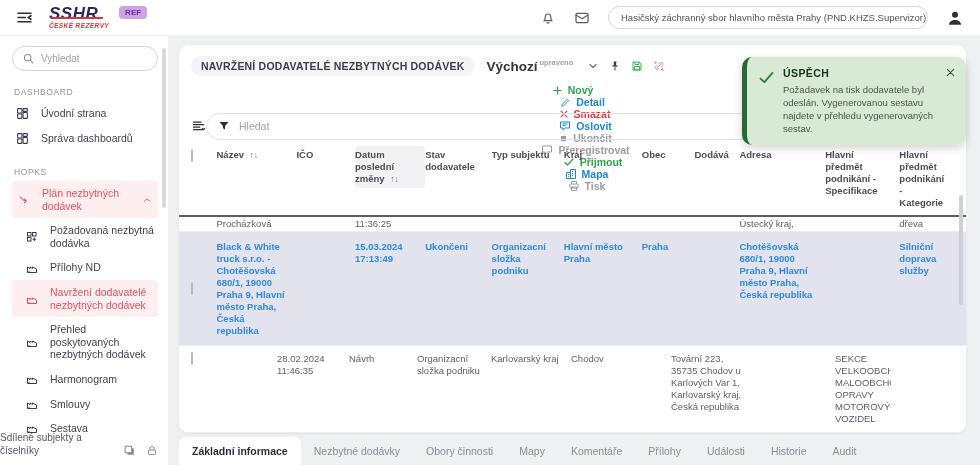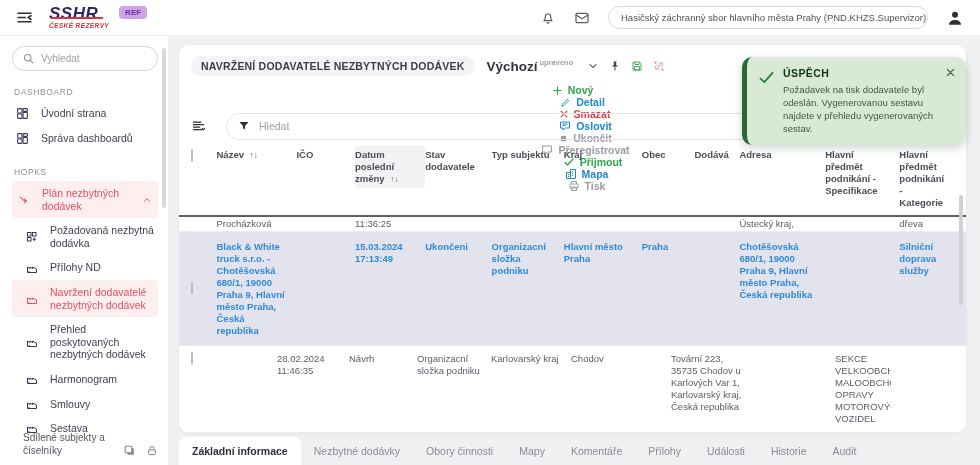--- a/index.html
+++ b/index.html
@@ -63,21 +63,21 @@
   .sb-item .sb-ic { flex:0 0 auto; color:#3a3852; }
   .sb-parent-active {
     background:#fdeef0; color:#e2505f; padding:6px 6px;
   }
   .sb-parent-active .sb-ic { color:#e2505f; }
   .sb-parent-active .chev { margin-left:auto; color:#e2505f; }
   .sb-children { margin-left:10px; }
   .sb-child-active { background:#fdeef0; color:#e2505f; margin-left:-10px; padding-left:14px; }
   .sb-child-active .sb-ic { color:#e2505f; }
   .sb-footer {
-    position:absolute; left:23px; right:10px; bottom:8px;
+    position:absolute; left:0; right:10px; bottom:8px;
     display:flex; align-items:flex-end; justify-content:space-between;
     font-size:10px; color:#55555e; line-height:1.25;
   }
   .sb-footer .ficons { display:flex; gap:10px; color:#8a8a90; }
 
   
   .card {
     position:absolute; left:179px; top:45px; width:787px; height:388px;
     background:#fff; border-radius:10px; box-shadow:0 1px 3px rgba(0,0,0,.06);
     padding:10px 12px 0; overflow:hidden; z-index:10;
@@ -90,21 +90,21 @@
   .view-name { font-size:13.5px; font-weight:600; color:#33333d; }
   .view-state { font-size:7.5px; color:#a0a0a8; vertical-align:super; margin-left:2px; }
   .view-icons { display:flex; align-items:center; gap:10px; margin-left:2px; }
   .vi-gray { color:#6f6f78; } .vi-dark { color:#3f3f49; } .vi-green { color:#3fae57; } .vi-pink { color:#e98a93; }
 
   .toolbar { display:flex; align-items:center; margin-top:7px; height:20px; font-size:10.5px; font-weight:700;flex-direction:column; }
   .tb { display:flex; align-items:center; gap:5px; cursor:pointer; white-space:nowrap; }
   .tb-green { color:#2fa44e; } .tb-blue { color:#2186d0; } .tb-red { color:#e23b42; } .tb-gray { color:#9a9aa3; }
   .ml20{margin-left:20px}.ml24{margin-left:24px}.ml26{margin-left:26px}.ml40{margin-left:40px}.ml28{margin-left:28px}
 
-  .filter-row { display:flex; align-items:center; gap:20px; margin-top:8px; height:28px; }
+  .filter-row { display:flex; align-items:center; gap:0; margin-top:8px; height:28px; }
   .layout-icon { color:#2e2e38; cursor:pointer; }
   .search-pill {
     flex:1; display:flex; align-items:center; gap:9px;
     border:1px solid #e2e2e6; border-radius:16px; height:27px; padding:0 11px;
   }
   .search-pill input { border:none; outline:none; flex:1; font-size:10.5px; font-family:inherit; color:#4f4f58; background:transparent; }
   .search-pill input::placeholder { color:#9fa0a8; }
   .funnel { color:#2e2e36; }
 
   

